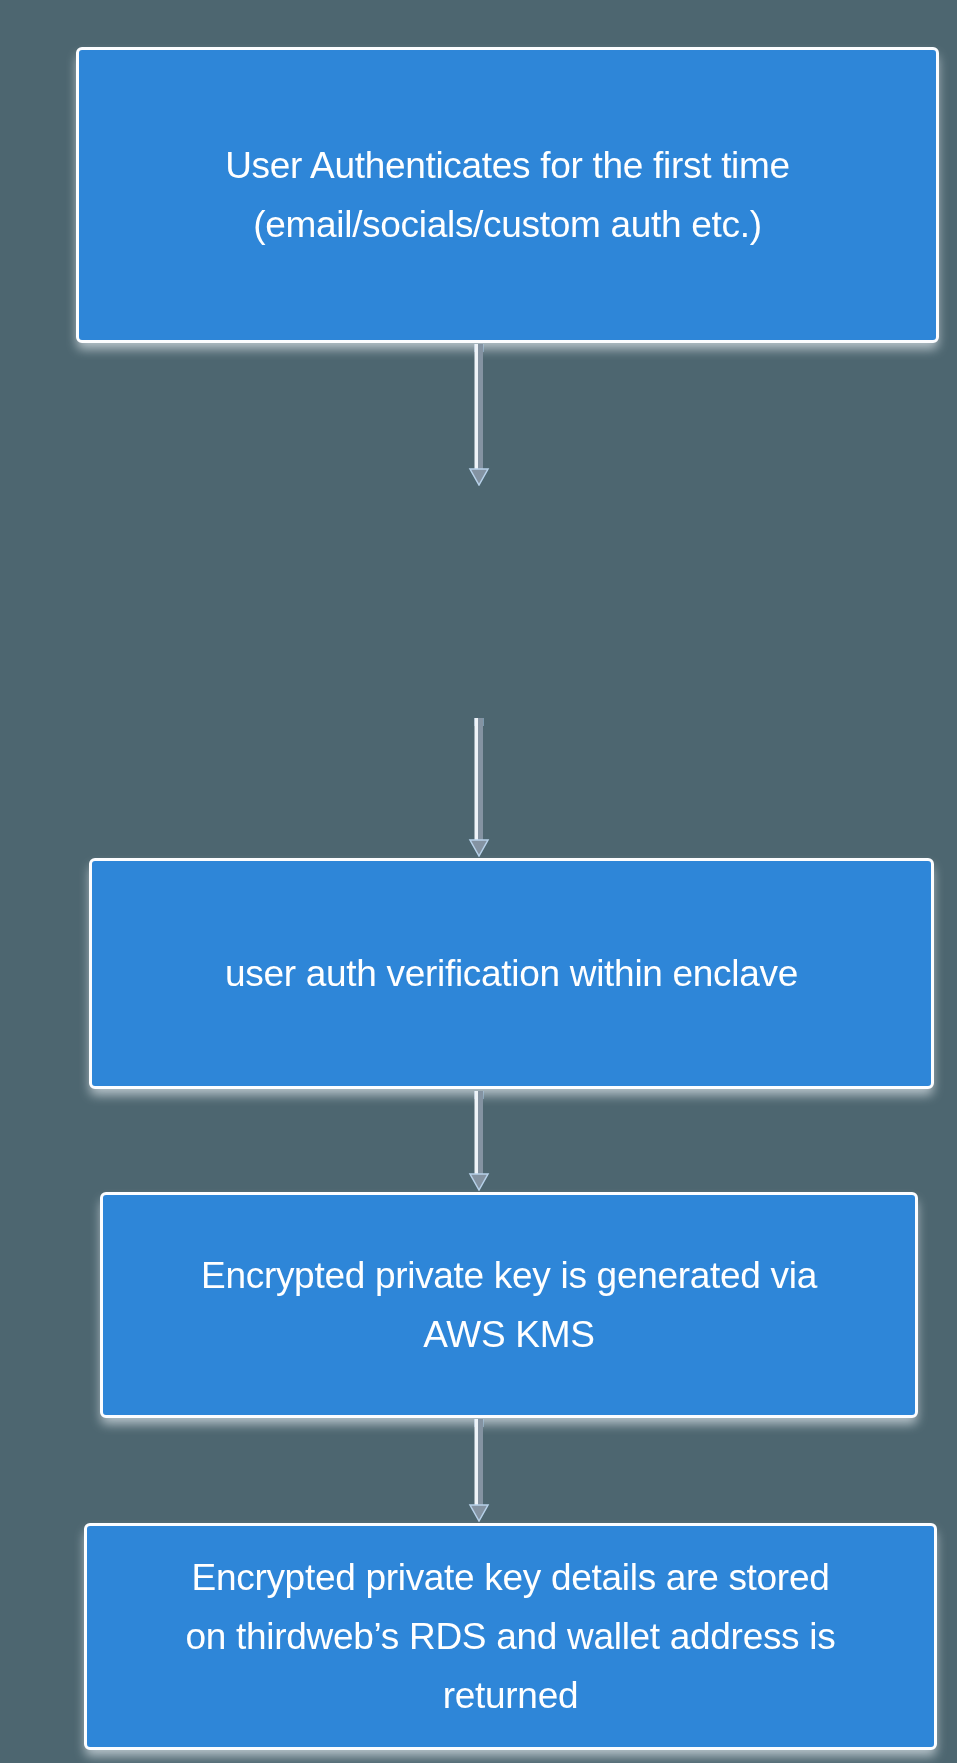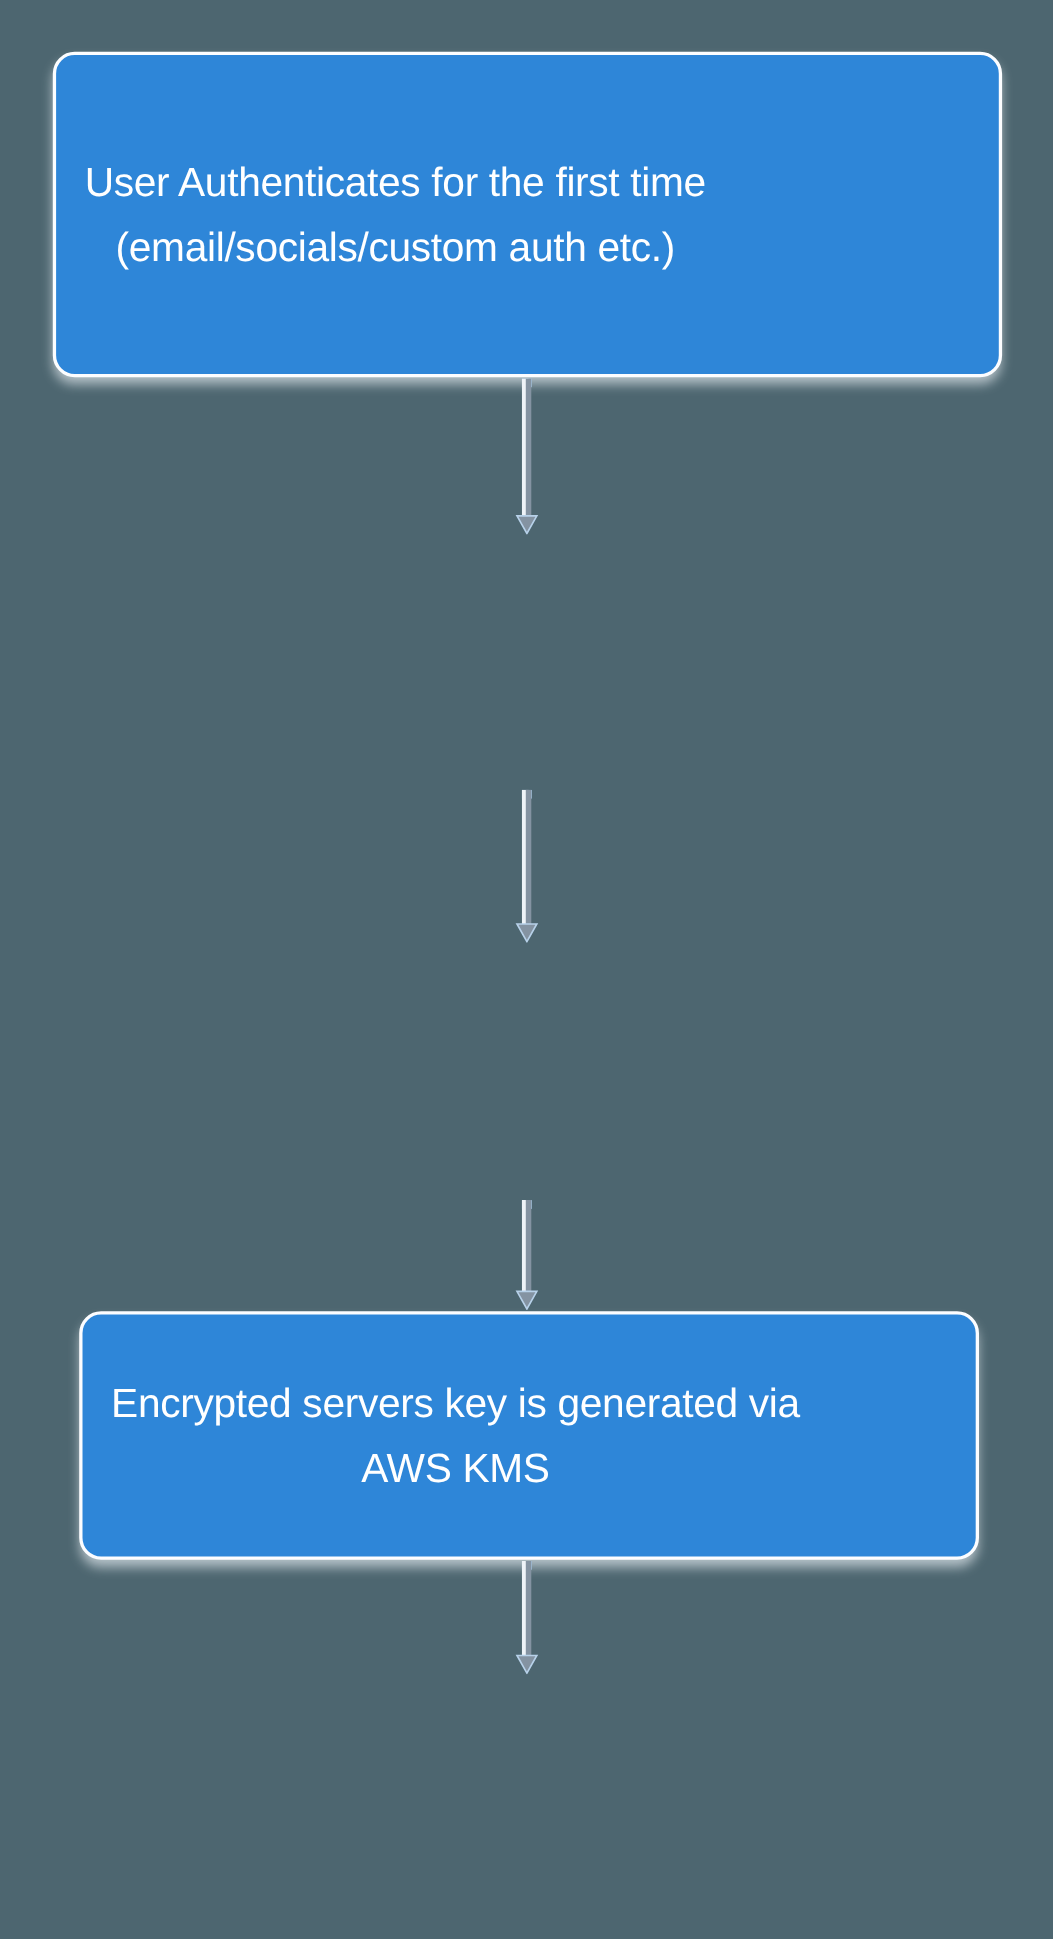--- a/index.html
+++ b/index.html
@@ -23,26 +23,27 @@
   .canvas {
     position: relative;
     width: 957px;
     height: 1763px;
   }
   .flow-node {
     position: absolute;
     box-sizing: border-box;
     background: var(--node-fill, #2e86d8);
     border: 3px solid var(--node-border, #fcfdff);
-    border-radius: 20px;
+    border-radius: 6px;
     box-shadow: 0 7px 11px -1px rgba(238, 244, 249, 0.65);
     display: flex;
     align-items: center;
-    justify-content: flex-start;
+    justify-content: center;
     padding: 10px 26px;
+    margin-left: 28px;
   }
   .flow-node .node-label {
     color: var(--node-text, #ffffff);
     font-size: 37px;
     line-height: 1.6;
     letter-spacing: -0.3px;
     text-align: center;
     white-space: pre-line;
   }
   .node-1 { left: 48px;  top: 47px;   width: 863px; height: 296px; }
@@ -80,34 +81,42 @@
   </svg>
 
 
   <svg class="flow-arrow arrow-2" viewBox="0 0 26 139" xmlns="http://www.w3.org/2000/svg" aria-hidden="true">
     <rect class="start-dot" x="8.5" y="0" width="9" height="8"></rect>
     <line class="shaft-hi" x1="11.5" y1="0" x2="11.5" y2="125"></line>
     <line class="shaft" x1="14.5" y1="0" x2="14.5" y2="126"></line>
     <polygon class="head" points="4,122 22,122 13,138"></polygon>
   </svg>
 
+  <div class="flow-node node-3">
+    <span class="node-label">user auth verification within enclave</span>
+  </div>
 
   <svg class="flow-arrow arrow-3" viewBox="0 0 26 100" xmlns="http://www.w3.org/2000/svg" aria-hidden="true">
     <rect class="start-dot" x="8.5" y="0" width="9" height="8"></rect>
     <line class="shaft-hi" x1="11.5" y1="0" x2="11.5" y2="86"></line>
     <line class="shaft" x1="14.5" y1="0" x2="14.5" y2="87"></line>
     <polygon class="head" points="4,83 22,83 13,99"></polygon>
   </svg>
 
   <div class="flow-node node-4">
-    <span class="node-label">Encrypted servers key is generated via
+    <span class="node-label">Encrypted private key is generated via
 AWS KMS</span>
   </div>
 
   <svg class="flow-arrow arrow-4" viewBox="0 0 26 103" xmlns="http://www.w3.org/2000/svg" aria-hidden="true">
     <rect class="start-dot" x="8.5" y="0" width="9" height="8"></rect>
     <line class="shaft-hi" x1="11.5" y1="0" x2="11.5" y2="89"></line>
     <line class="shaft" x1="14.5" y1="0" x2="14.5" y2="90"></line>
     <polygon class="head" points="4,86 22,86 13,102"></polygon>
   </svg>
 
+  <div class="flow-node node-5">
+    <span class="node-label">Encrypted private key details are stored
+on thirdweb’s RDS and wallet address is
+returned</span>
+  </div>
 
 </div>
 
 </body></html>

